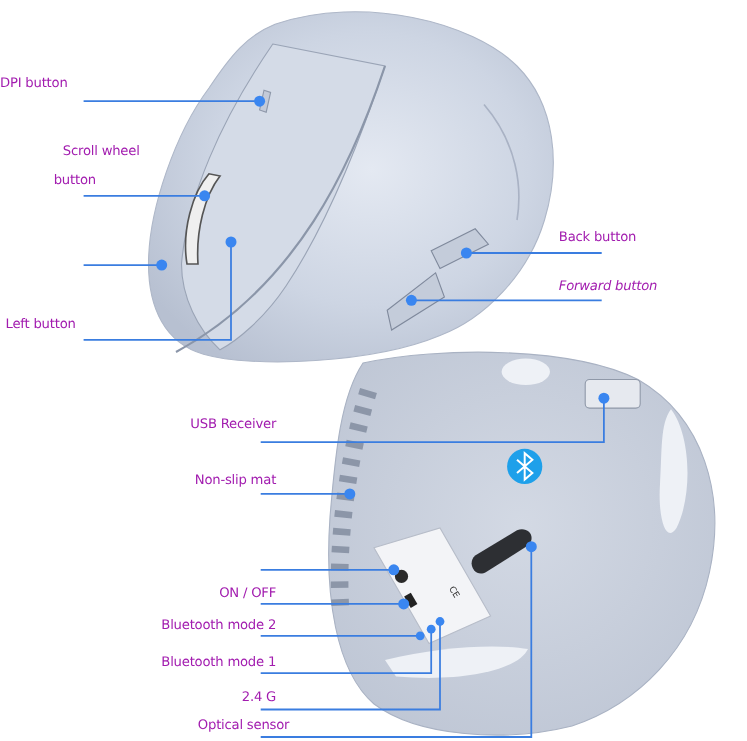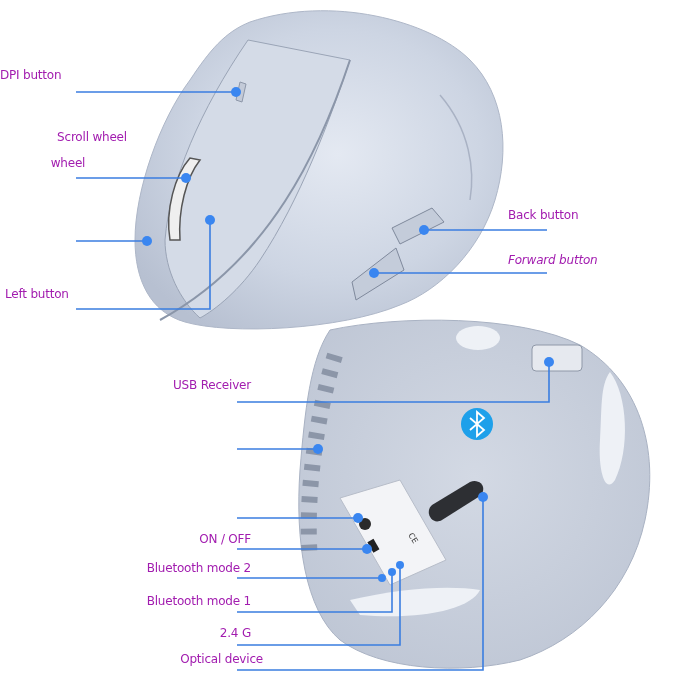--- a/index.html
+++ b/index.html
@@ -111,24 +111,25 @@
       <polyline class="ln" points="237,645 400,645 400,565"></polyline>
       <circle class="dot" cx="400" cy="565" r="4"></circle>
 
       <polyline class="ln" points="237,670 483,670 483,497"></polyline>
       <circle class="dot" cx="483" cy="497" r="5"></circle>
     </g>
   </svg>
 
   <div class="label" style="left:0;top:64px;">DPI button</div>
   <div class="label c" style="left:0;top:126px;width:136px;padding-left:24px;">Scroll wheel</div>
-  <div class="label c" style="left:0;top:152px;width:136px;">wheel</div>
+  <div class="label c" style="left:0;top:152px;width:136px;">button</div>
   <div class="label" style="left:5px;top:283px;">Left button</div>
   <div class="label" style="left:508px;top:204px;">Back button</div>
   <div class="label" style="left:508px;top:249px;font-style:italic;">Forward button</div>
 
   <div class="label r" style="right:428px;top:374px;text-align:center;">USB Receiver</div>
+  <div class="label r" style="right:428px;top:425px;">Non-slip mat</div>
   <div class="label r" style="right:428px;top:528px;">ON / OFF</div>
   <div class="label r" style="right:428px;top:557px;">Bluetooth mode 2</div>
   <div class="label r" style="right:428px;top:590px;">Bluetooth mode 1</div>
   <div class="label r" style="right:428px;top:622px;">2.4 G</div>
-  <div class="label r" style="right:416px;top:648px;">Optical device</div>
+  <div class="label r" style="right:416px;top:648px;">Optical sensor</div>
 </div>
 
 </body></html>

